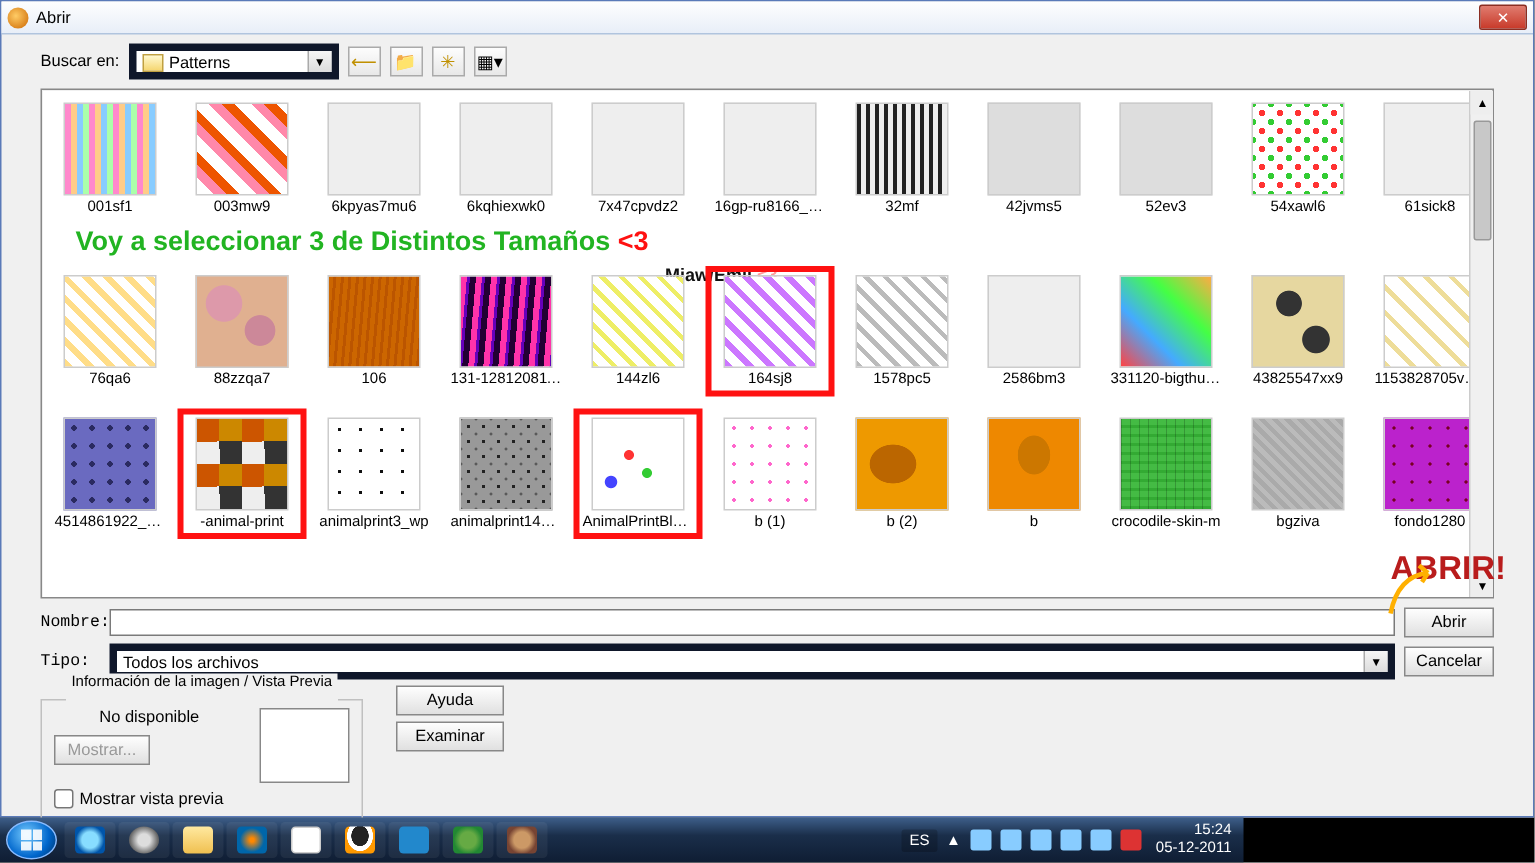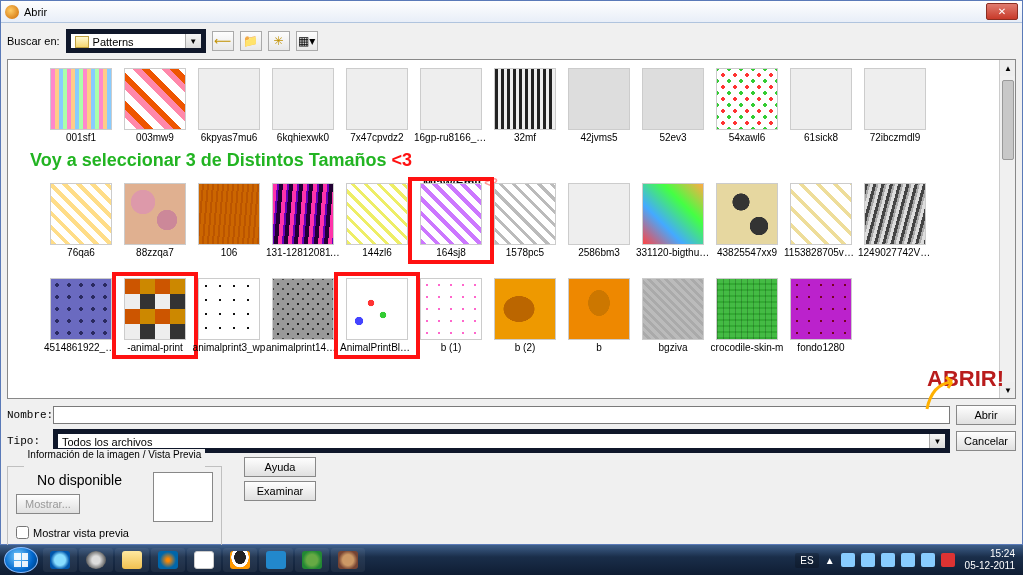--- a/index.html
+++ b/index.html
@@ -44,21 +44,21 @@
       border: 1px solid #8b2e22;
       border-radius: 2px;
       color: #fff;
       font-size: 10px;
       display: flex;
       align-items: center;
       justify-content: center;
       cursor: pointer;
     }
     .content {
-      padding: 6px 6px;
+      padding: 6px 26px;
     }
     .toolbar-row {
       display: flex;
       align-items: center;
       gap: 6px;
       margin-bottom: 6px;
     }
     .label { font-size: 11px; }
     .combo {
       display: flex;
@@ -99,22 +99,22 @@
     .file-area {
       background: #fff;
       border: 1px solid #888;
       height: 340px;
       overflow-y: auto;
       position: relative;
       padding: 8px;
     }
     .file-row {
       display: flex;
+      gap: 14px;
       margin-bottom: 20px;
-      margin-left: 28px;
     }
     .file-item {
       width: 74px;
       display: flex;
       flex-direction: column;
       align-items: center;
       cursor: pointer;
       position: relative;
     }
     .thumb {
@@ -257,21 +257,21 @@
     .arrow-svg {
       position:absolute;
       right:60px; bottom:130px;
       width:40px; height:40px;
       pointer-events:none;
     }
     
     .taskbar {
       position: absolute;
       bottom: 0; left: 0;
-      width: 1023px;
+      width: 829px;
       height: 30px;
       background: linear-gradient(#3e5f8a, #1a2e4a 40%, #0f1d33);
       display: flex;
       align-items: center;
       padding: 0 4px;
     }
     .start-orb {
       width: 34px; height: 26px;
       border-radius: 50%;
       background: radial-gradient(circle at 40% 35%, #7cf, #06c 60%, #036);
@@ -481,26 +481,26 @@
           </div>
           <div class="file-item">
             <div class="thumb p32"></div>
             <div class="file-label">b (2)</div>
           </div>
           <div class="file-item">
             <div class="thumb p33"></div>
             <div class="file-label">b</div>
           </div>
           <div class="file-item">
+            <div class="thumb p35"></div>
+            <div class="file-label">crocodile-skin-m</div>
+          </div>
+          <div class="file-item">
             <div class="thumb p34"></div>
             <div class="file-label">bgziva</div>
-          </div>
-          <div class="file-item">
-            <div class="thumb p35"></div>
-            <div class="file-label">crocodile-skin-m</div>
           </div>
           <div class="file-item">
             <div class="thumb p36"></div>
             <div class="file-label">fondo1280</div>
           </div>
         </div>
       <div class="scrollbar-v">
         <div class="arrow sb-up">▲</div>
         <div class="thumb"></div>
         <div class="arrow sb-dn">▼</div>
@@ -520,21 +520,21 @@
           <div class="combo-arrow">▼</div>
         </div>
         <button class="side-btn">Cancelar</button>
       </div>
 
       <div style="display:flex; gap:12px; align-items:flex-start;">
         <fieldset class="preview-group">
           <legend>Información de la imagen / Vista Previa</legend>
           <div style="display:flex; gap:10px; margin-top:-6px;">
             <div style="flex:1;">
-              <div style="font-size:14px; text-align:center; margin-bottom:6px;">No disponible</div>
+              <div style="font-size:11px; text-align:center; margin-bottom:6px;">No disponible</div>
               <button class="small-btn" disabled="">Mostrar...</button>
             </div>
             <div class="preview-box"></div>
           </div>
           <div class="checkbox-row">
             <input type="checkbox" style="">
             <span>Mostrar vista previa</span>
           </div>
         </fieldset>
         <div class="right-btns">

